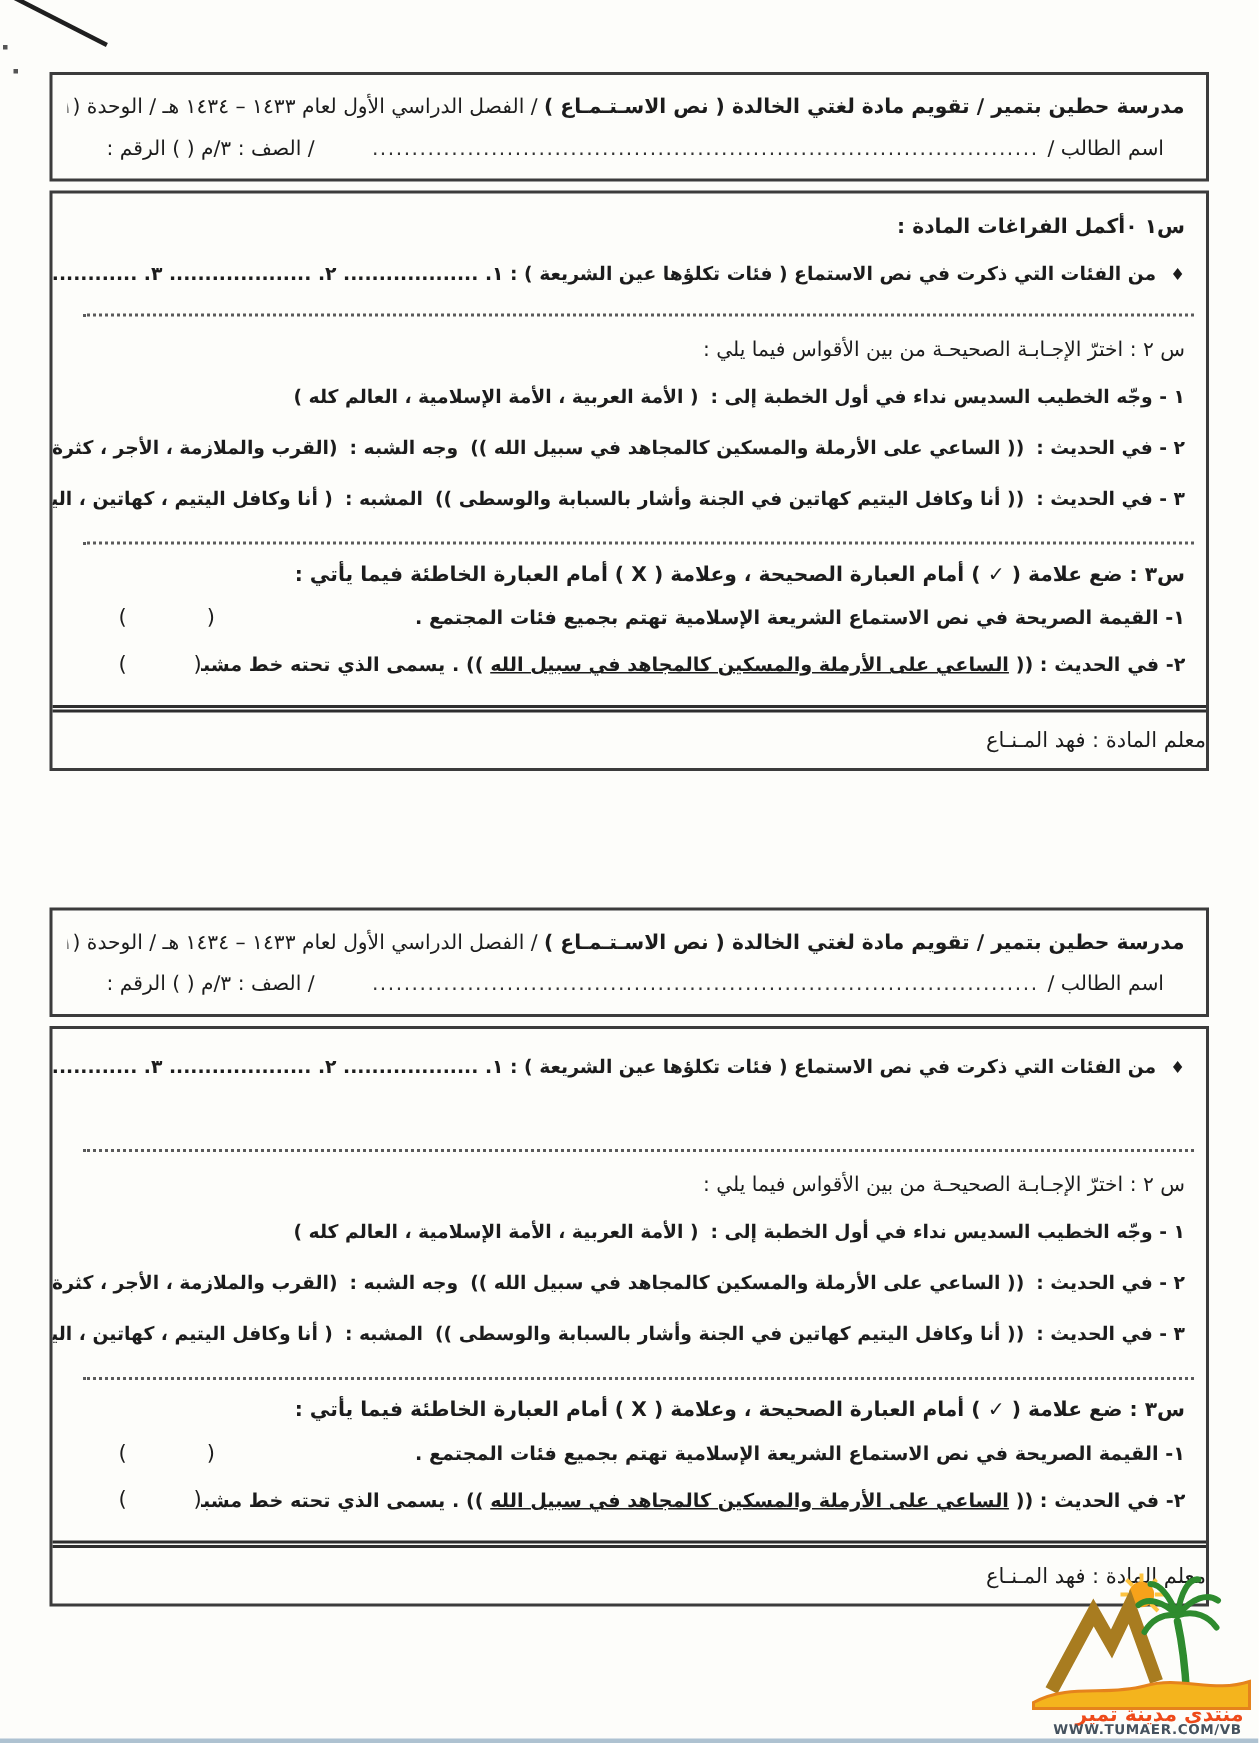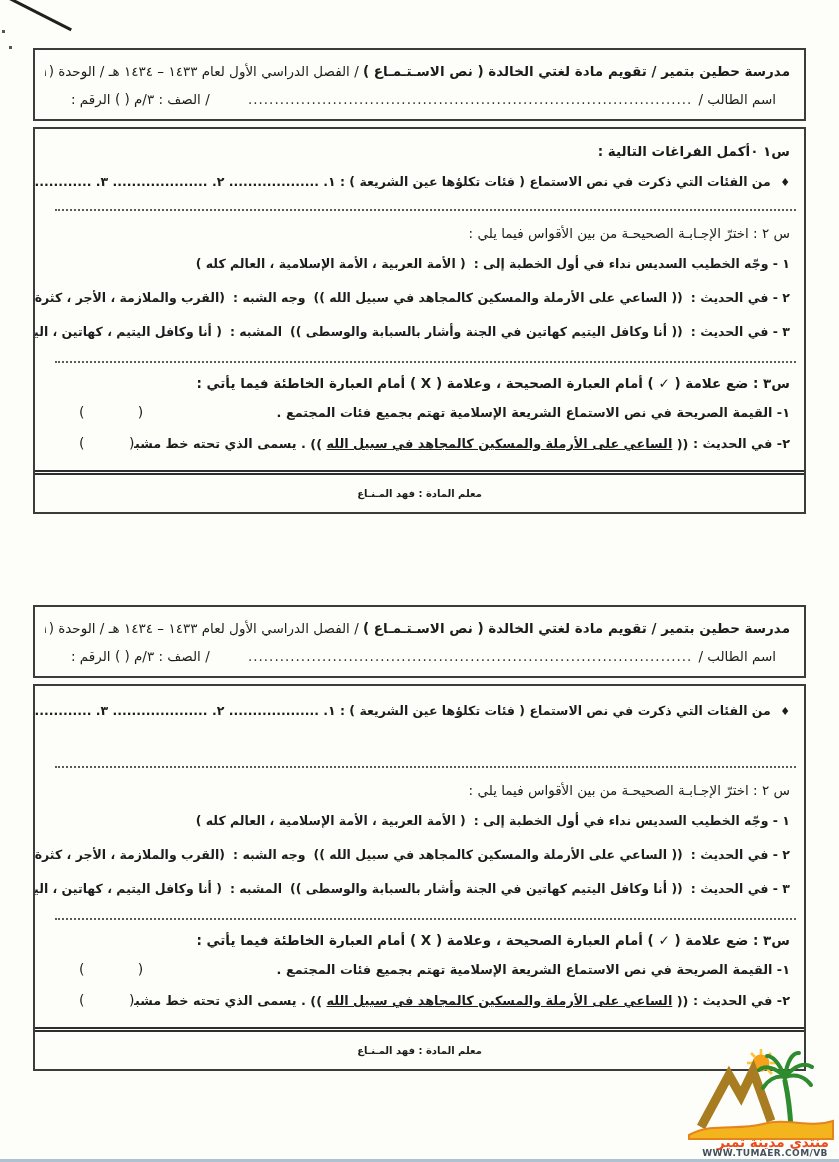--- a/index.html
+++ b/index.html
@@ -67,23 +67,23 @@
   .q3-item { display: flex; align-items: baseline; font-size: 12.8px; line-height: 31px; padding-left: 30px; }
   .q3-item .txt { flex: 1; white-space: nowrap; overflow: hidden; font-weight: bold; }
   .q3-item .txt .u { text-decoration: underline; text-align: right; }
   .q3-item .ans { white-space: pre; font-weight: normal; font-size: 14px; }
 
   .divider { border-top: 2px dotted #5a5a5a; margin: 0 8px 0 20px; height: 0; }
 
   .teacher-bar {
     border-top: 5px double #2e2e2e;
     height: 42px;
-    text-align: center;
-    font-weight: bold;
-    font-size: 10px;
+    text-align: right;
+    font-weight: normal;
+    font-size: 14px;
     line-height: 38px;
   }
 
   
   .watermark { position: absolute; right: 2px; bottom: 5px; width: 152px; height: 114px; }
 </style>
 </head>
 <body>
 
 <div class="sheet">
@@ -99,21 +99,21 @@
       </div>
       <div class="hdr-line2">
         <span class="name-label">اسم الطالب /</span>
         <span class="dots">....................................................................................</span>
         <span class="classinfo">/   الصف :  ٣/م  (     )   الرقم :</span>
       </div>
     </div>
 
     <div class="form-body">
       <div class="sec sec-q1">
-        <div class="q-title">س١  ٠أكمل الفراغات التالية :</div>
+        <div class="q-title">س١  ٠أكمل الفراغات المادة :</div>
         <div class="q1-item">
           <span class="bullet">♦</span>
           <span>من الفئات التي ذكرت في نص الاستماع ( فئات تكلؤها عين الشريعة ) : ١. ...................     ٢. ....................     ٣. ...................</span>
         </div>
       </div>
 
       <div class="divider"></div>
 
       <div class="sec sec-q2">
         <div class="q-title" style="font-weight:normal">س ٢ :  اخترّ الإجـابـة الصحيحـة من بين الأقواس فيما يلي :</div>

